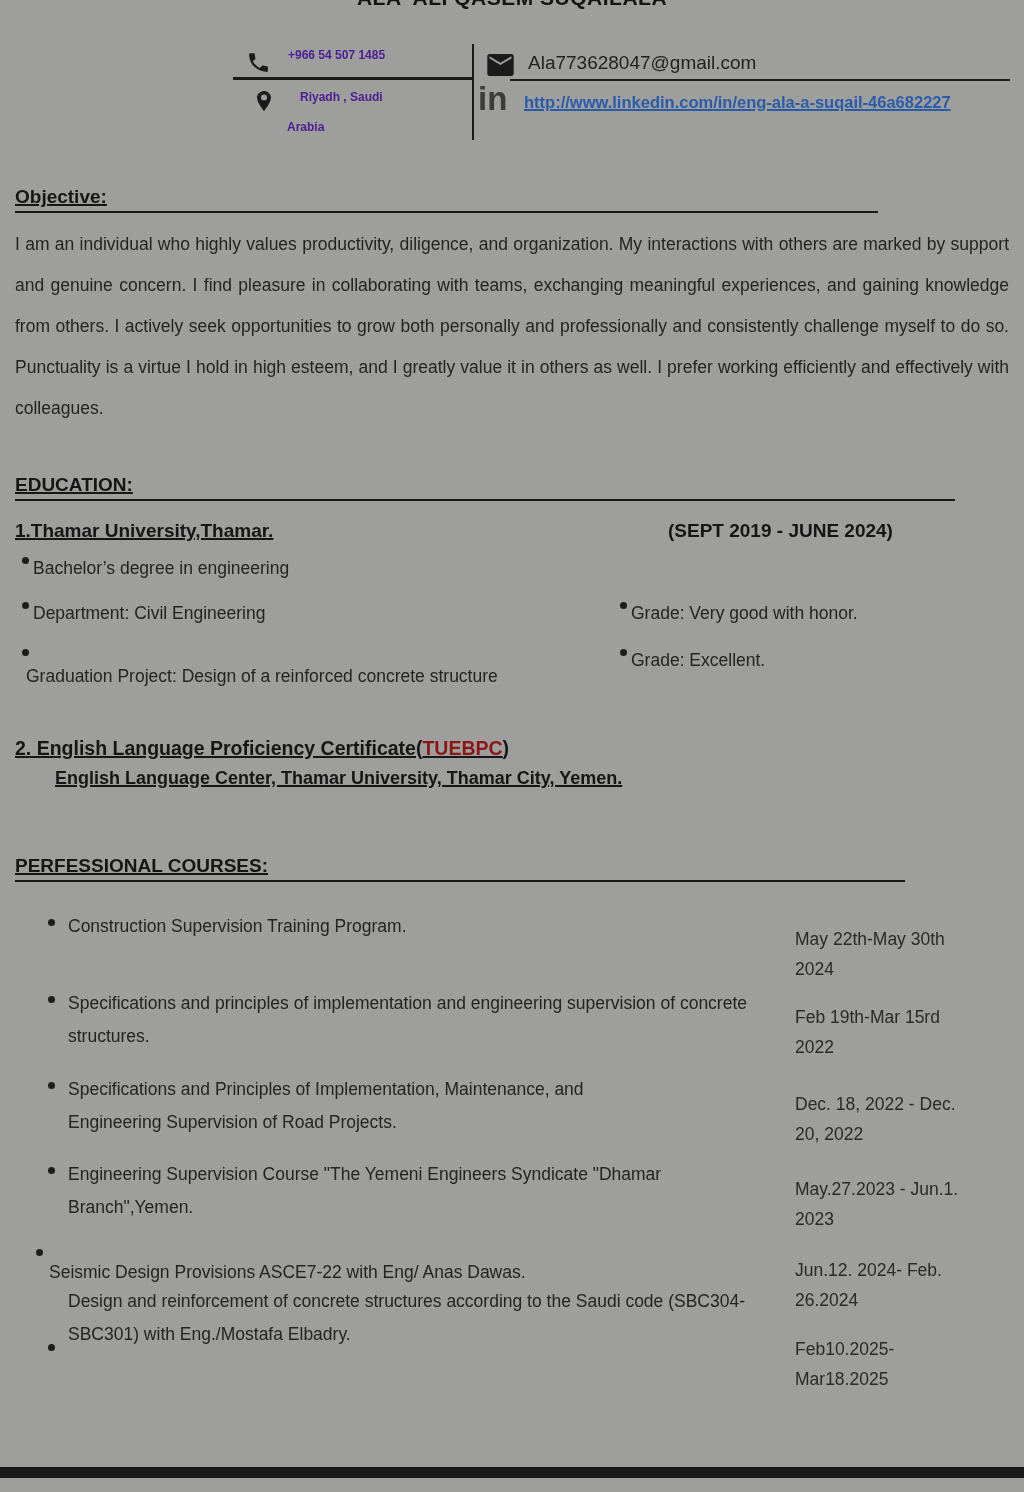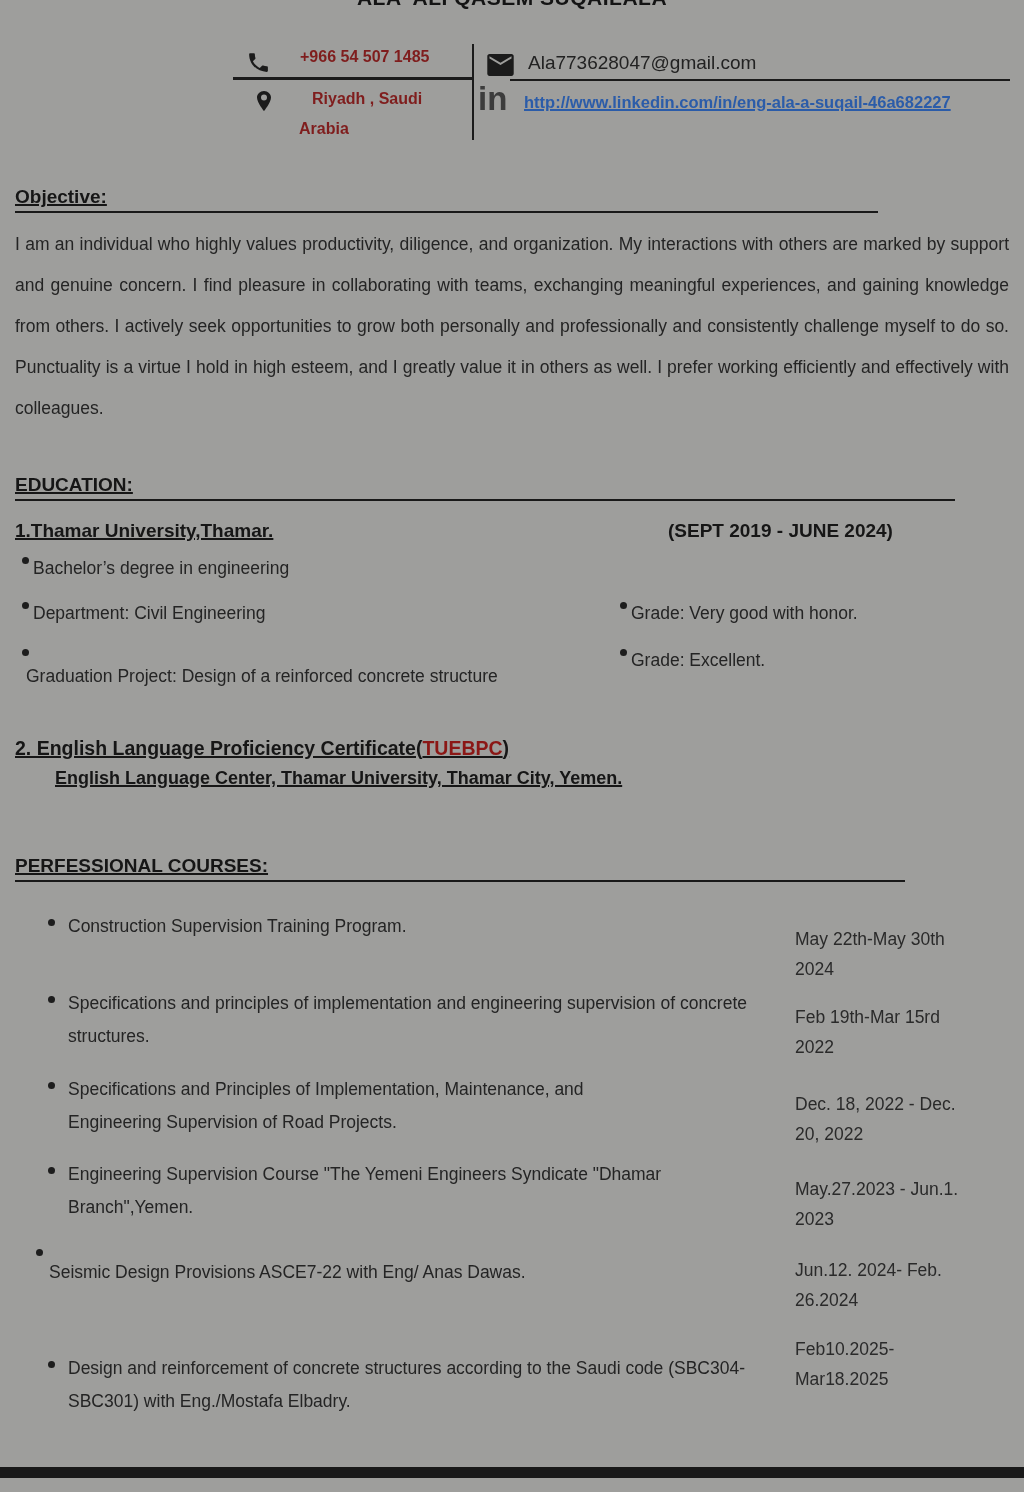--- a/index.html
+++ b/index.html
@@ -6,21 +6,21 @@
   .page {
     position:relative; width:1024px; height:1492px;
     background:#9e9e9c; overflow:hidden;
     font-family:"Liberation Sans", sans-serif;
     color:#222; -webkit-font-smoothing:antialiased;
   }
   .abs { position:absolute; }
 
   
   .name { width:1024px; text-align:center; font-weight:bold; font-size:21px; letter-spacing:0.5px; color:#141414; }
-  .contact-strong { font-weight:bold; font-size:16px; color:#7f1d1d;margin-left:12px; }
+  .contact-strong { font-weight:bold; font-size:12px; color:#4c1d95; }
   .contact-plain  { font-size:19px; color:#222; }
   .hline { background:#1b1b1b; }
   .vline { background:#1b1b1b; }
   .icon svg { display:block; }
   .in-glyph { font-weight:bold; font-size:33px; line-height:30px; color:#3c3c3c; font-family:"Liberation Sans", sans-serif; }
   .url { font-weight:bold; font-size:16.5px; color:#2b5ca9; text-decoration:underline; text-decoration-thickness:1.5px; }
 
   
   .section-head { border-bottom:2.5px solid #191919; height:25px; }
   .section-head .ht { font-weight:bold; font-size:19px; color:#161616; text-decoration:underline; text-decoration-thickness:2px; }
@@ -142,21 +142,21 @@
     <span class="btxt">Engineering Supervision Course "The Yemeni Engineers Syndicate "Dhamar Branch",Yemen.</span>
   </div>
   <div class="abs date" style="left:795px; top:1174px; width:172px;">May.27.2023 - Jun.1. 2023</div>
 
   <div class="abs bullet-row course-b" style="left:36px; top:1240px; width:715px;flex-direction:column;">
     <span class="dot"></span>
     <span class="btxt">Seismic Design Provisions ASCE7-22 with Eng/ Anas Dawas.</span>
   </div>
   <div class="abs date" style="left:795px; top:1255px; width:172px;">Jun.12. 2024- Feb. 26.2024</div>
 
-  <div class="abs bullet-row course-b" style="left:48px; top:1352px; width:715px;">
+  <div class="abs bullet-row course-b" style="left:48px; top:1285px; width:715px;align-items:flex-end;">
     <span class="dot"></span>
     <span class="btxt">Design and reinforcement of concrete structures according to the Saudi code (SBC304-SBC301) with Eng./Mostafa Elbadry.</span>
   </div>
   <div class="abs date" style="left:795px; top:1334px; width:178px;">Feb10.2025-Mar18.2025</div>
 
   <div class="abs footer-bar"></div>
 
 </div>
 
 </body></html>

